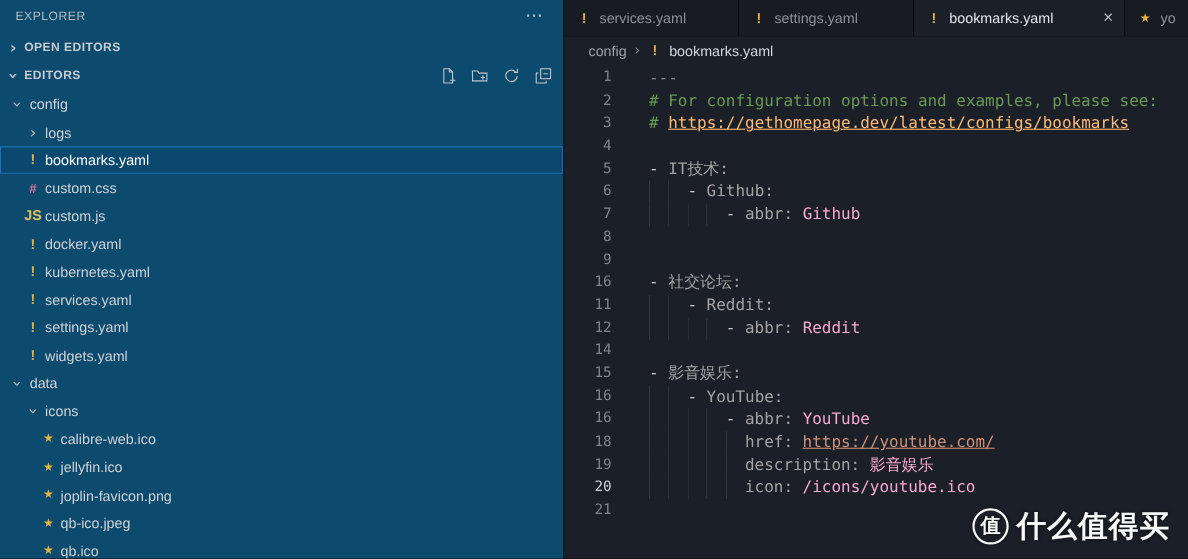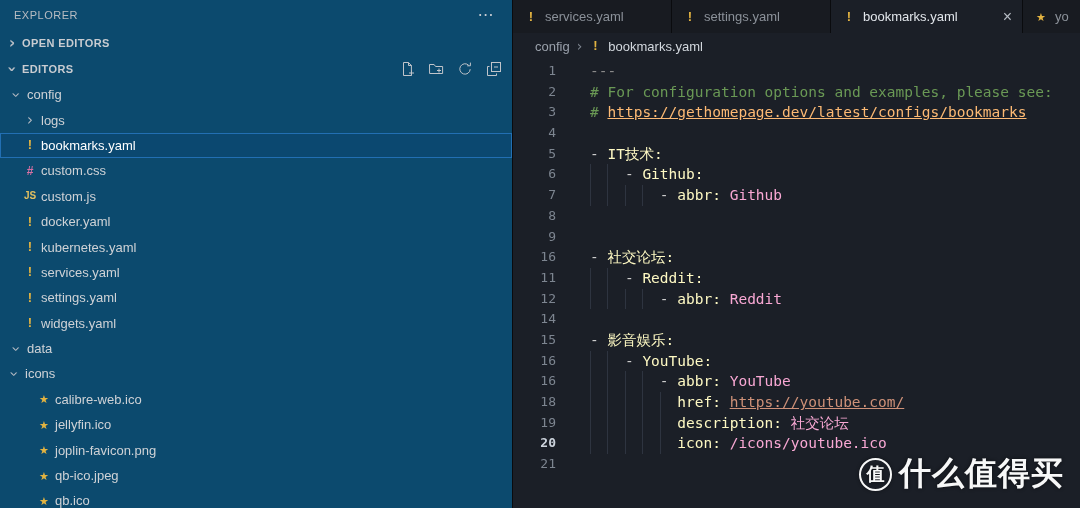--- a/index.html
+++ b/index.html
@@ -22,21 +22,21 @@
   .tree-row{display:flex;align-items:center;height:25.4px;font-size:13px;color:#cfd2d6;cursor:pointer;box-sizing:border-box;}
   .tree-row.selected{background:#0b4870;box-shadow:inset 0 0 0 1px rgba(43,124,201,.75);color:#ffffff;}
   .tree-label{margin-left:3px;white-space:nowrap;}
   .chev{display:inline-block;width:16px;text-align:center;color:#b6bcc4;font-size:15px;line-height:16px;
         font-family:"DejaVu Sans",sans-serif;flex:none;}
   .chev.down{transform:rotate(90deg);}
 
   .ficon{display:inline-block;width:16px;text-align:center;font-weight:bold;flex:none;line-height:16px;}
   .ficon.yaml{color:#e2b341;font-size:13px;}
   .ficon.css{color:#d670a2;font-size:12px;}
-  .ficon.js{color:#e2c060;font-size:10px;}
+  .ficon.js{color:#e2c060;font-size:13px;}
   .ficon.ico{color:#e2b341;font-size:11px;}
 
   
   .editor{flex:1;min-width:0;display:flex;flex-direction:column;background:#1b1f27;overflow:hidden;}
   .tabbar{display:flex;height:33px;background:#101216;overflow:hidden;flex:none;}
   .tab{box-sizing:border-box;display:flex;align-items:center;gap:6px;padding:0 10px;background:#181b21;
        border-right:1px solid #0a0b0e;font-size:13px;color:#8b9199;flex:none;cursor:pointer;}
   .tab:nth-child(1),.tab:nth-child(2){width:159px;}
   .tab:nth-child(3){width:192px;}
   .tab:nth-child(4){width:120px;}
@@ -46,37 +46,37 @@
 
   .breadcrumb{display:flex;align-items:center;height:26px;padding-left:22px;font-size:13px;color:#9aa1ab;
               gap:7px;flex:none;}
   .bc-sep{font-size:14px;color:#7d848e;font-family:"DejaVu Sans",sans-serif;}
   .bc-file{color:#d3d8de;}
   .breadcrumb .ficon{width:12px;}
 
   .code{flex:1;padding-top:2px;font-family:"DejaVu Sans Mono","Liberation Mono",monospace;overflow:hidden;}
   .code-line{display:flex;height:20.7px;line-height:20.7px;}
   .ln{width:43px;text-align:right;color:#7d8590;font-size:13px;flex:none;}
-  .code-line.active .ln{color:#ccd3dc;font-weight:bold;}
+  .code-line.active .ln{color:#ccd3dc;}
   .code-text{padding-left:34px;white-space:pre;font-size:14.5px;}
   .guide{display:inline-block;width:2ch;height:20.7px;vertical-align:top;box-shadow:inset 1px 0 0 #2e3440;}
   .tok.com{color:#6a9955;}
   .tok.comlink{color:#fdba74;text-decoration:underline;}
-  .tok.key{color:#fef9c3;}
+  .tok.key{color:#a3a3a3;}
   .tok.str{color:#f9a8d4;}
   .tok.link{color:#ce9178;text-decoration:underline;cursor:pointer;}
   .tok.pln{color:#cccccc;}
   .tok.sep{color:#8a8a8a;}
 
   
   .watermark{position:absolute;right:16px;bottom:12px;display:flex;align-items:center;gap:7px;
              color:#fff;pointer-events:none;opacity:.97;text-shadow:0 0 4px rgba(0,0,0,.55);}
   .wm-logo{width:29px;height:29px;border:2.5px solid #fff;border-radius:50%;display:flex;align-items:center;
            justify-content:center;font-size:18px;font-weight:bold;flex:none;box-shadow:0 0 4px rgba(0,0,0,.4);}
-  .wm-text{font-size:32px;font-weight:bold;letter-spacing:1px;white-space:nowrap;}
+  .wm-text{font-size:27px;font-weight:bold;letter-spacing:1px;white-space:nowrap;}
 </style>
 </head>
 <body>
 
 <div class="app">
 
   <aside class="sidebar">
     <div class="sb-header">
       <span>EXPLORER</span>
       <span class="more">⋯</span>
@@ -166,21 +166,21 @@
           <span class="tree-label">settings.yaml</span>
         </div>
         <div class="tree-row" style="padding-left: 22px;">
           <span class="ficon yaml">!</span>
           <span class="tree-label">widgets.yaml</span>
         </div>
         <div class="tree-row" style="padding-left: 8px;">
           <span class="chev down">›</span>
           <span class="tree-label">data</span>
         </div>
-        <div class="tree-row" style="padding-left: 6px;">
+        <div class="tree-row" style="padding-left: 22px;">
           <span class="chev down">›</span>
           <span class="tree-label">icons</span>
         </div>
         <div class="tree-row" style="padding-left: 36px;">
           <span class="ficon ico">★</span>
           <span class="tree-label">calibre-web.ico</span>
         </div>
         <div class="tree-row" style="padding-left: 36px;">
           <span class="ficon ico">★</span>
           <span class="tree-label">jellyfin.ico</span>
@@ -292,21 +292,21 @@
           <div class="code-line">
             <span class="ln">16</span>
             <span class="code-text"><span class="guide"></span><span class="guide"></span><span class="guide"></span><span class="guide"></span><span class="tok pln">- </span><span class="tok key">abbr:</span><span class="tok pln"> </span><span class="tok str">YouTube</span></span>
           </div>
           <div class="code-line">
             <span class="ln">18</span>
             <span class="code-text"><span class="guide"></span><span class="guide"></span><span class="guide"></span><span class="guide"></span><span class="guide"></span><span class="tok key">href:</span><span class="tok pln"> </span><span class="tok link">https://youtube.com/</span></span>
           </div>
           <div class="code-line">
             <span class="ln">19</span>
-            <span class="code-text"><span class="guide"></span><span class="guide"></span><span class="guide"></span><span class="guide"></span><span class="guide"></span><span class="tok key">description:</span><span class="tok pln"> </span><span class="tok str">社交论坛</span></span>
+            <span class="code-text"><span class="guide"></span><span class="guide"></span><span class="guide"></span><span class="guide"></span><span class="guide"></span><span class="tok key">description:</span><span class="tok pln"> </span><span class="tok str">影音娱乐</span></span>
           </div>
           <div class="code-line active">
             <span class="ln">20</span>
             <span class="code-text"><span class="guide"></span><span class="guide"></span><span class="guide"></span><span class="guide"></span><span class="guide"></span><span class="tok key">icon:</span><span class="tok pln"> </span><span class="tok str">/icons/youtube.ico</span></span>
           </div>
           <div class="code-line">
             <span class="ln">21</span>
             <span class="code-text"></span>
           </div>
         </div>

